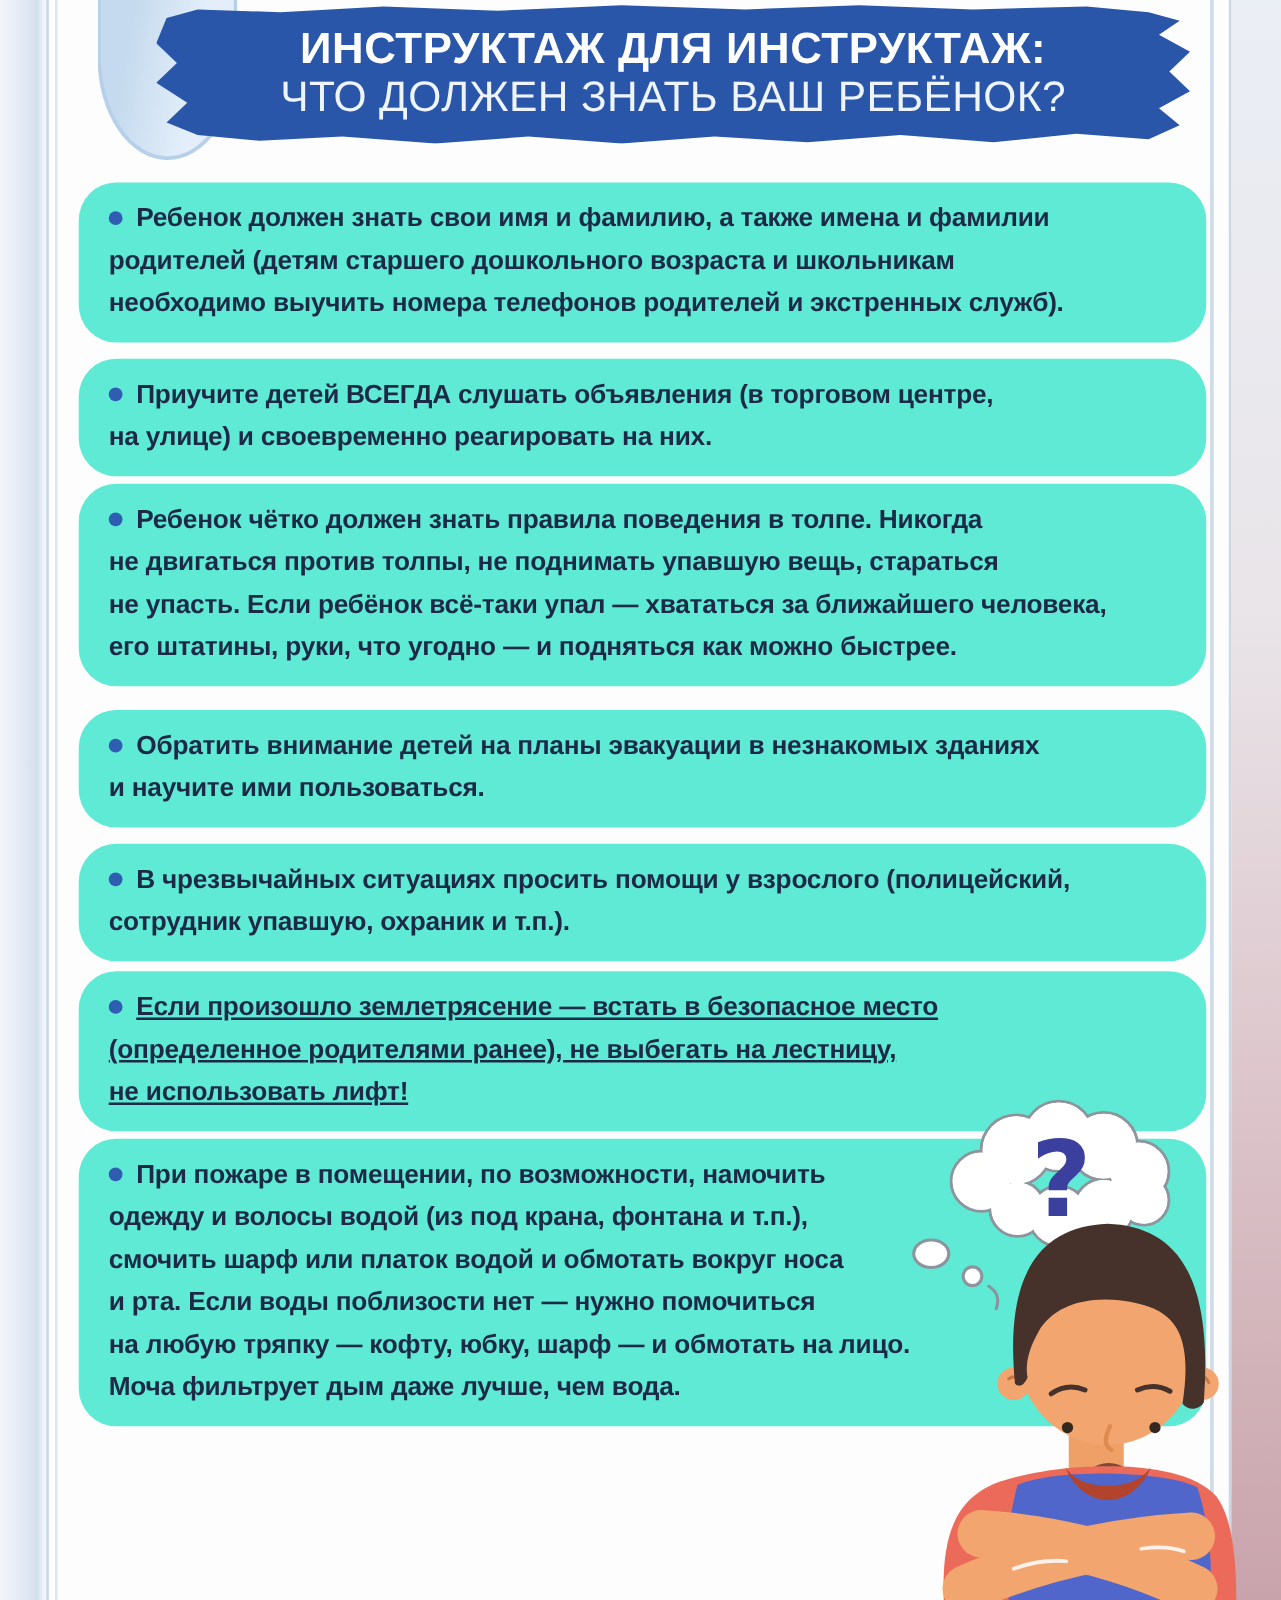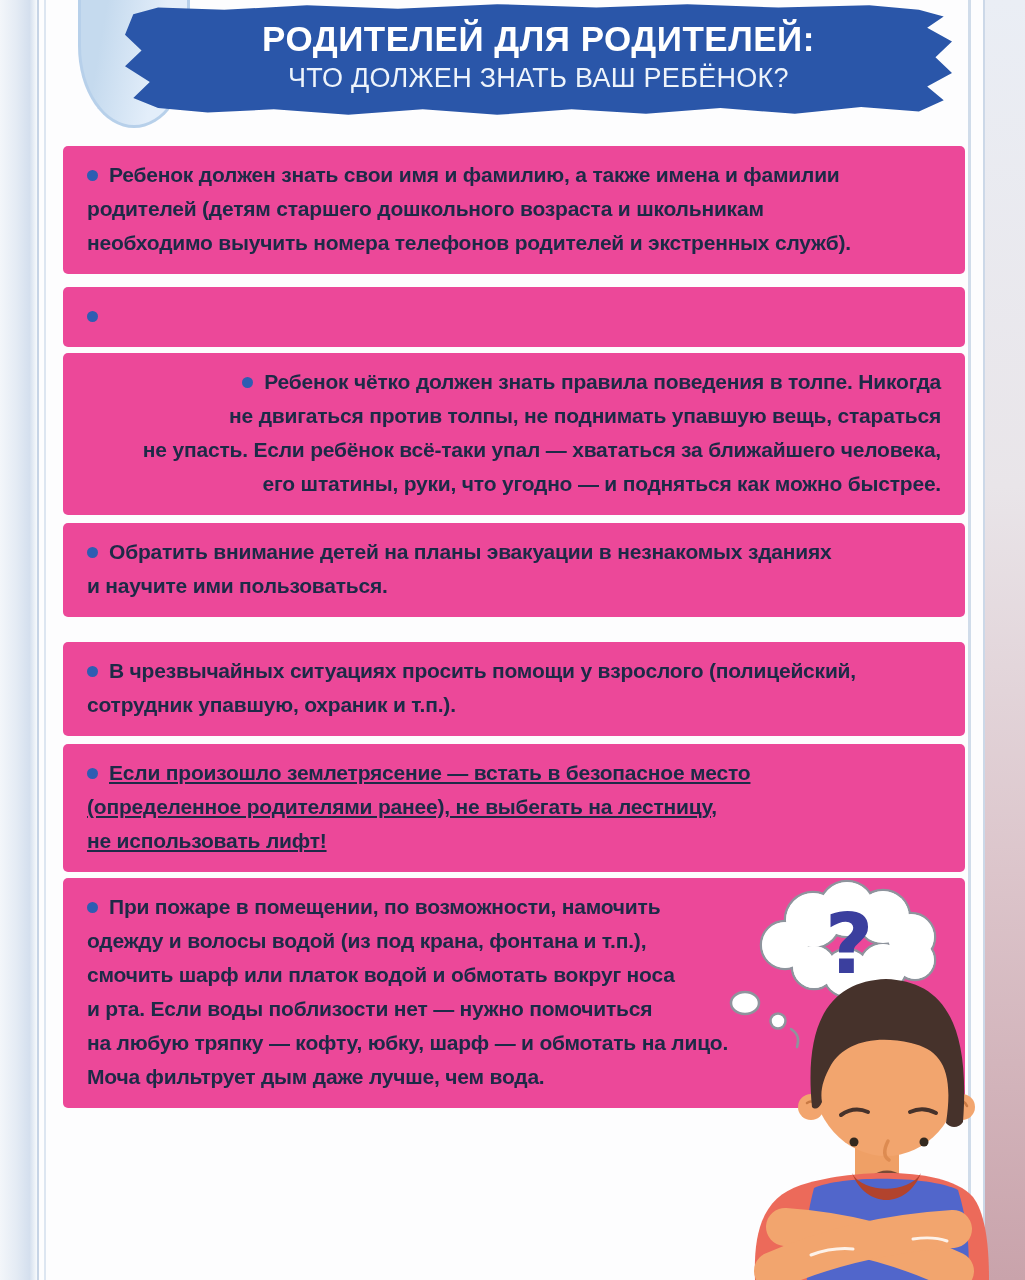--- a/index.html
+++ b/index.html
@@ -20,62 +20,63 @@
   .balloon{position:absolute;left:78px;top:-40px;width:106px;height:165px;
     border:3px solid #b7d0ea;border-top:none;
     border-radius:0 0 56px 56px / 0 0 82px 82px;
     background:linear-gradient(100deg,#c5daee 25%,#e3eefa 70%);z-index:1;}
 
   
   .banner{position:absolute;left:125px;top:3px;width:827px;height:113px;background:#2a56a9;z-index:2;
     text-align:center;box-sizing:border-box;padding-top:15px;color:#ffffff;
     clip-path:polygon(1% 10%,4% 4%,12% 6%,22% 2%,33% 5%,45% 1%,57% 4%,68% 1%,79% 4%,90% 2%,96% 6%,99% 12%,97% 22%,100% 34%,98% 48%,100% 62%,97% 74%,99% 86%,96% 96%,89% 92%,81% 98%,72% 93%,63% 98%,54% 94%,45% 99%,36% 94%,27% 99%,18% 94%,10% 97%,4% 93%,1% 84%,3% 70%,0% 56%,2% 42%,0% 28%);}
   .banner .title{font-size:35px;line-height:42px;font-weight:bold;letter-spacing:.5px;}
-  .banner .subtitle{font-size:27px;line-height:36px;font-weight:normal;color:#eef4fb;letter-spacing:.3px;}
+  .banner .subtitle{font-size:34px;line-height:36px;font-weight:normal;color:#eef4fb;letter-spacing:.3px;}
 
   
   .cards{position:absolute;left:63px;top:146px;width:902px;z-index:1;}
-  .card{background:#ec4899;border-radius:5px;padding:12px 24px 14px;box-sizing:border-box;
+  .card{background:#5eead4;border-radius:30px;padding:12px 24px 14px;box-sizing:border-box;
     font-weight:bold;font-size:21px;line-height:34px;color:#1d2a47;letter-spacing:-0.2px;}
   .card .txt{white-space:pre-line;}
   .dot{display:inline-block;width:11px;height:11px;border-radius:50%;background:#2e5db2;
     margin-right:11px;transform:translateY(-1px);}
   .card:nth-child(1){margin-bottom:13px;}
   .card:nth-child(2){margin-bottom:6px;}
-  .card:nth-child(3){margin-bottom:8px;text-align:right;}
-  .card:nth-child(4){margin-bottom:25px;}
+  .card:nth-child(3){margin-bottom:19px;}
+  .card:nth-child(4){margin-bottom:13px;}
   .card:nth-child(5){margin-bottom:8px;}
   .card:nth-child(6){margin-bottom:6px;text-decoration:underline;}
   .card:nth-child(7){margin-bottom:28px;}
 
   
   .boy-svg{position:absolute;left:715px;top:875px;width:275px;height:405px;z-index:5;}
 </style>
 </head>
 <body>
 
 <div class="poster">
 
   <div class="left-strip"></div>
   <div class="left-line"></div>
   <div class="right-line"></div>
   <div class="right-strip"></div>
 
   <div class="balloon"></div>
 
   <div class="banner">
-    <div class="title">РОДИТЕЛЕЙ ДЛЯ РОДИТЕЛЕЙ:</div>
+    <div class="title">ИНСТРУКТАЖ ДЛЯ ИНСТРУКТАЖ:</div>
     <div class="subtitle">ЧТО ДОЛЖЕН ЗНАТЬ ВАШ РЕБЁНОК?</div>
   </div>
 
   <div class="cards">
     <div class="card"><span class="dot"></span><span class="txt">Ребенок должен знать свои имя и фамилию, а также имена и фамилии
 родителей (детям старшего дошкольного возраста и школьникам
 необходимо выучить номера телефонов родителей и экстренных служб).</span></div>
-    <div class="card"><span class="dot"></span></div>
+    <div class="card"><span class="dot"></span><span class="txt">Приучите детей ВСЕГДА слушать объявления (в торговом центре,
+на улице) и своевременно реагировать на них.</span></div>
     <div class="card"><span class="dot"></span><span class="txt">Ребенок чётко должен знать правила поведения в толпе. Никогда
 не двигаться против толпы, не поднимать упавшую вещь, стараться
 не упасть. Если ребёнок всё-таки упал — хвататься за ближайшего человека,
 его штатины, руки, что угодно — и подняться как можно быстрее.</span></div>
     <div class="card"><span class="dot"></span><span class="txt">Обратить внимание детей на планы эвакуации в незнакомых зданиях
 и научите ими пользоваться.</span></div>
     <div class="card"><span class="dot"></span><span class="txt">В чрезвычайных ситуациях просить помощи у взрослого (полицейский,
 сотрудник упавшую, охраник и т.п.).</span></div>
     <div class="card"><span class="dot"></span><span class="txt">Если произошло землетрясение — встать в безопасное место
 (определенное родителями ранее), не выбегать на лестницу,

